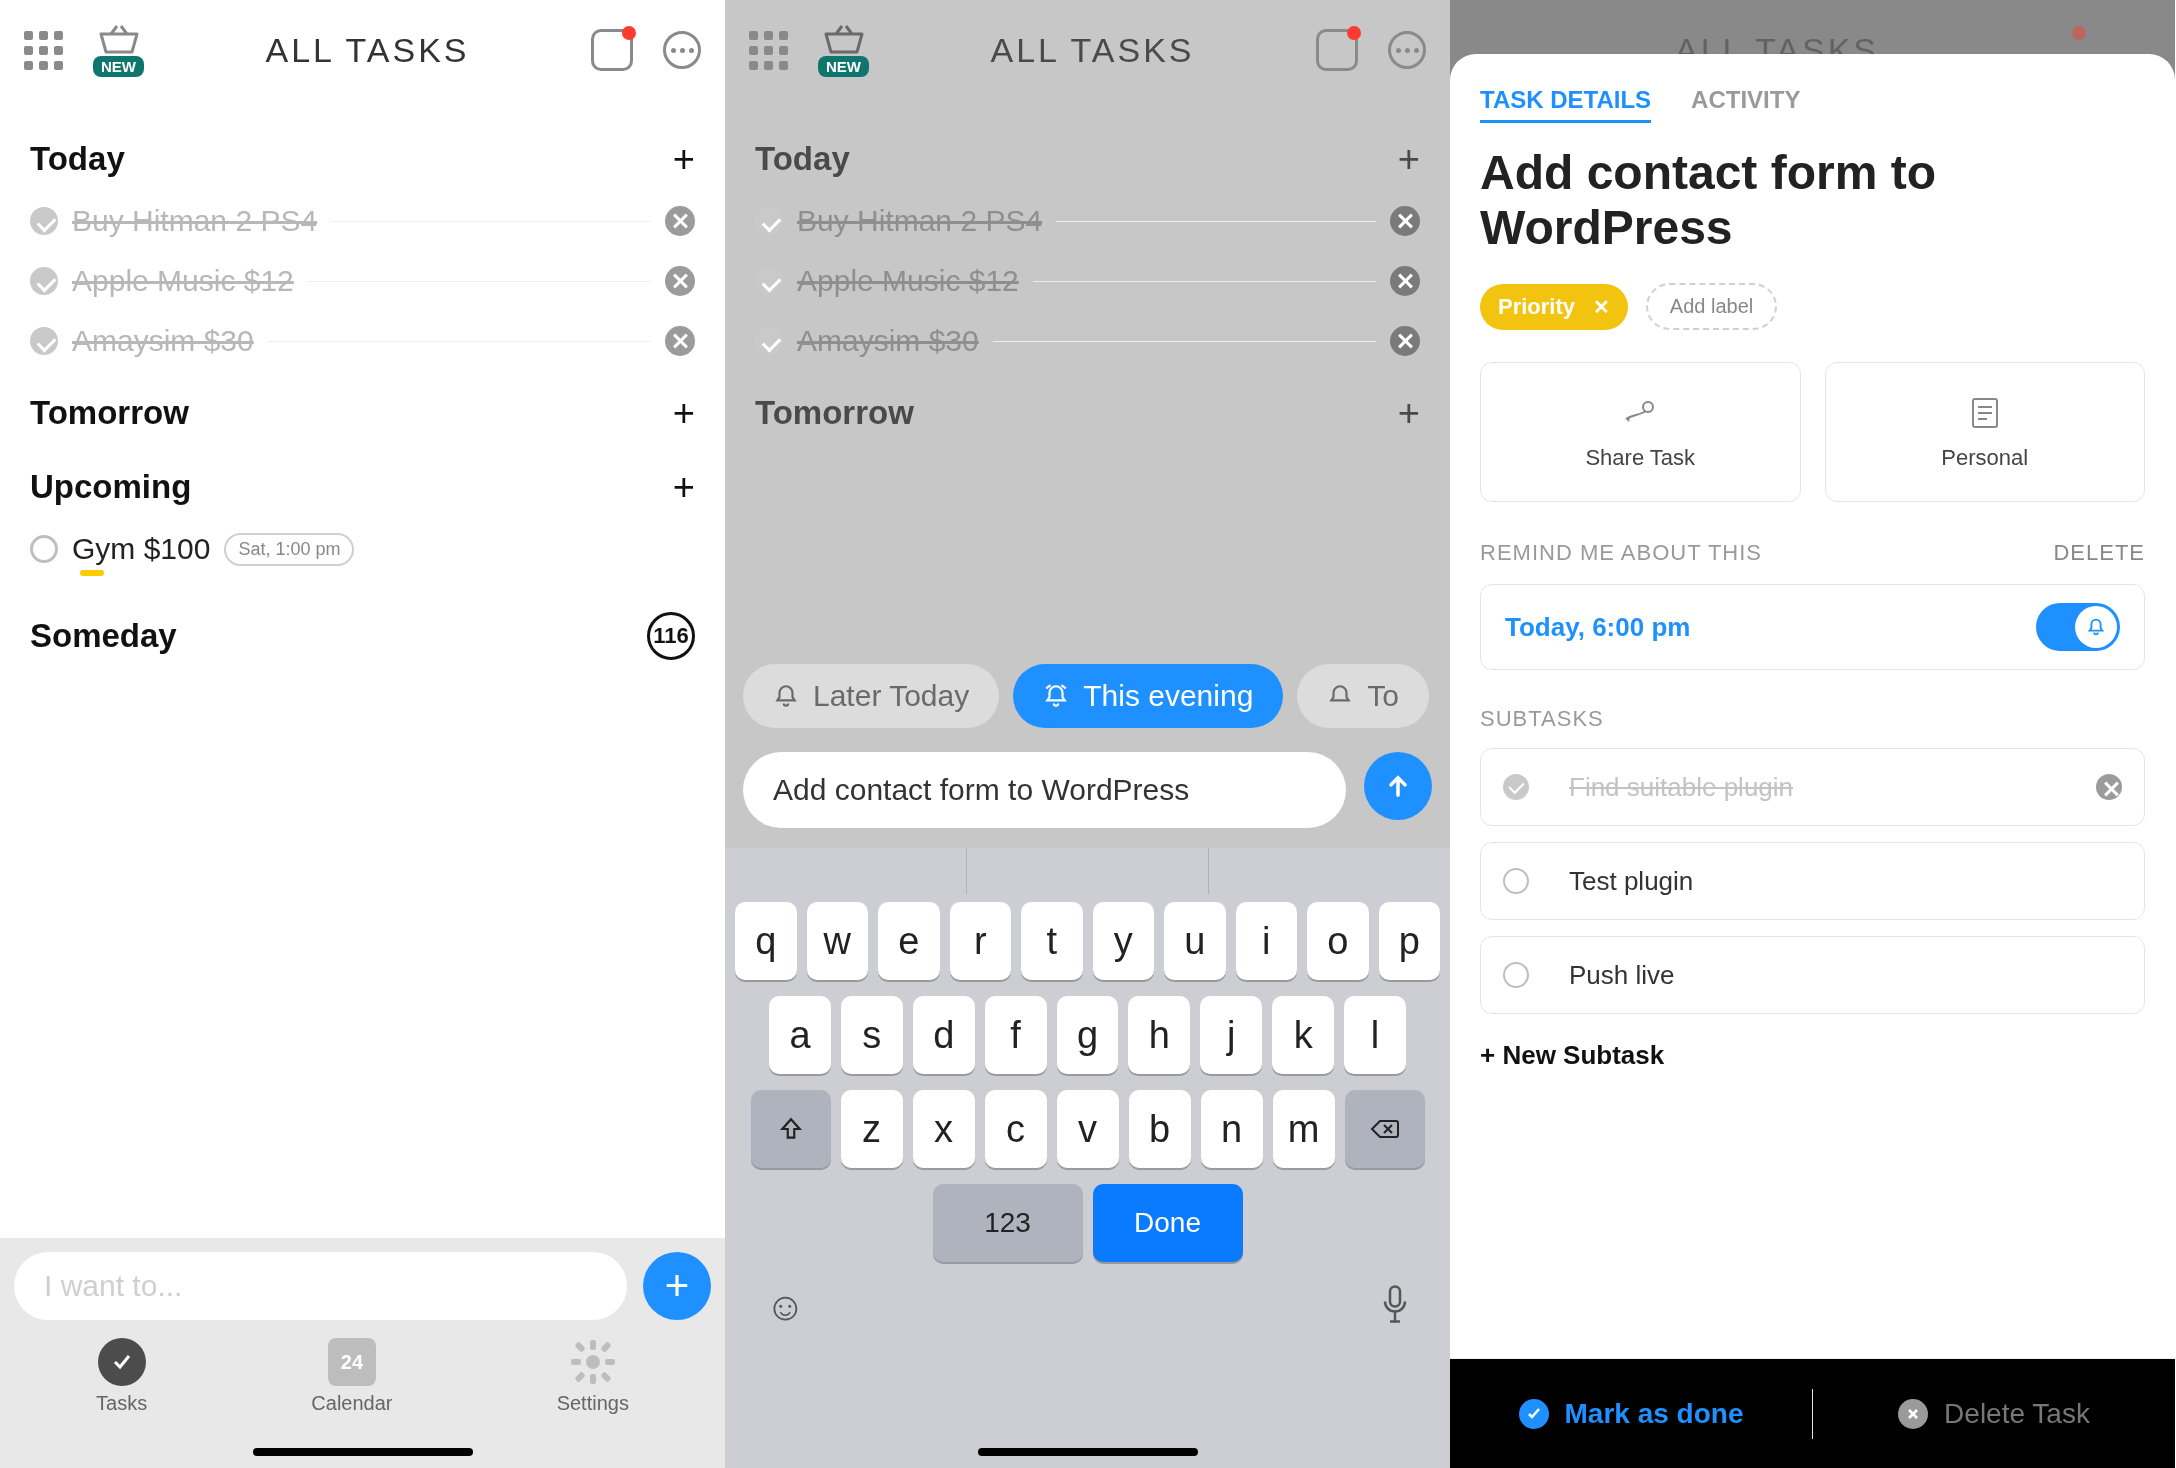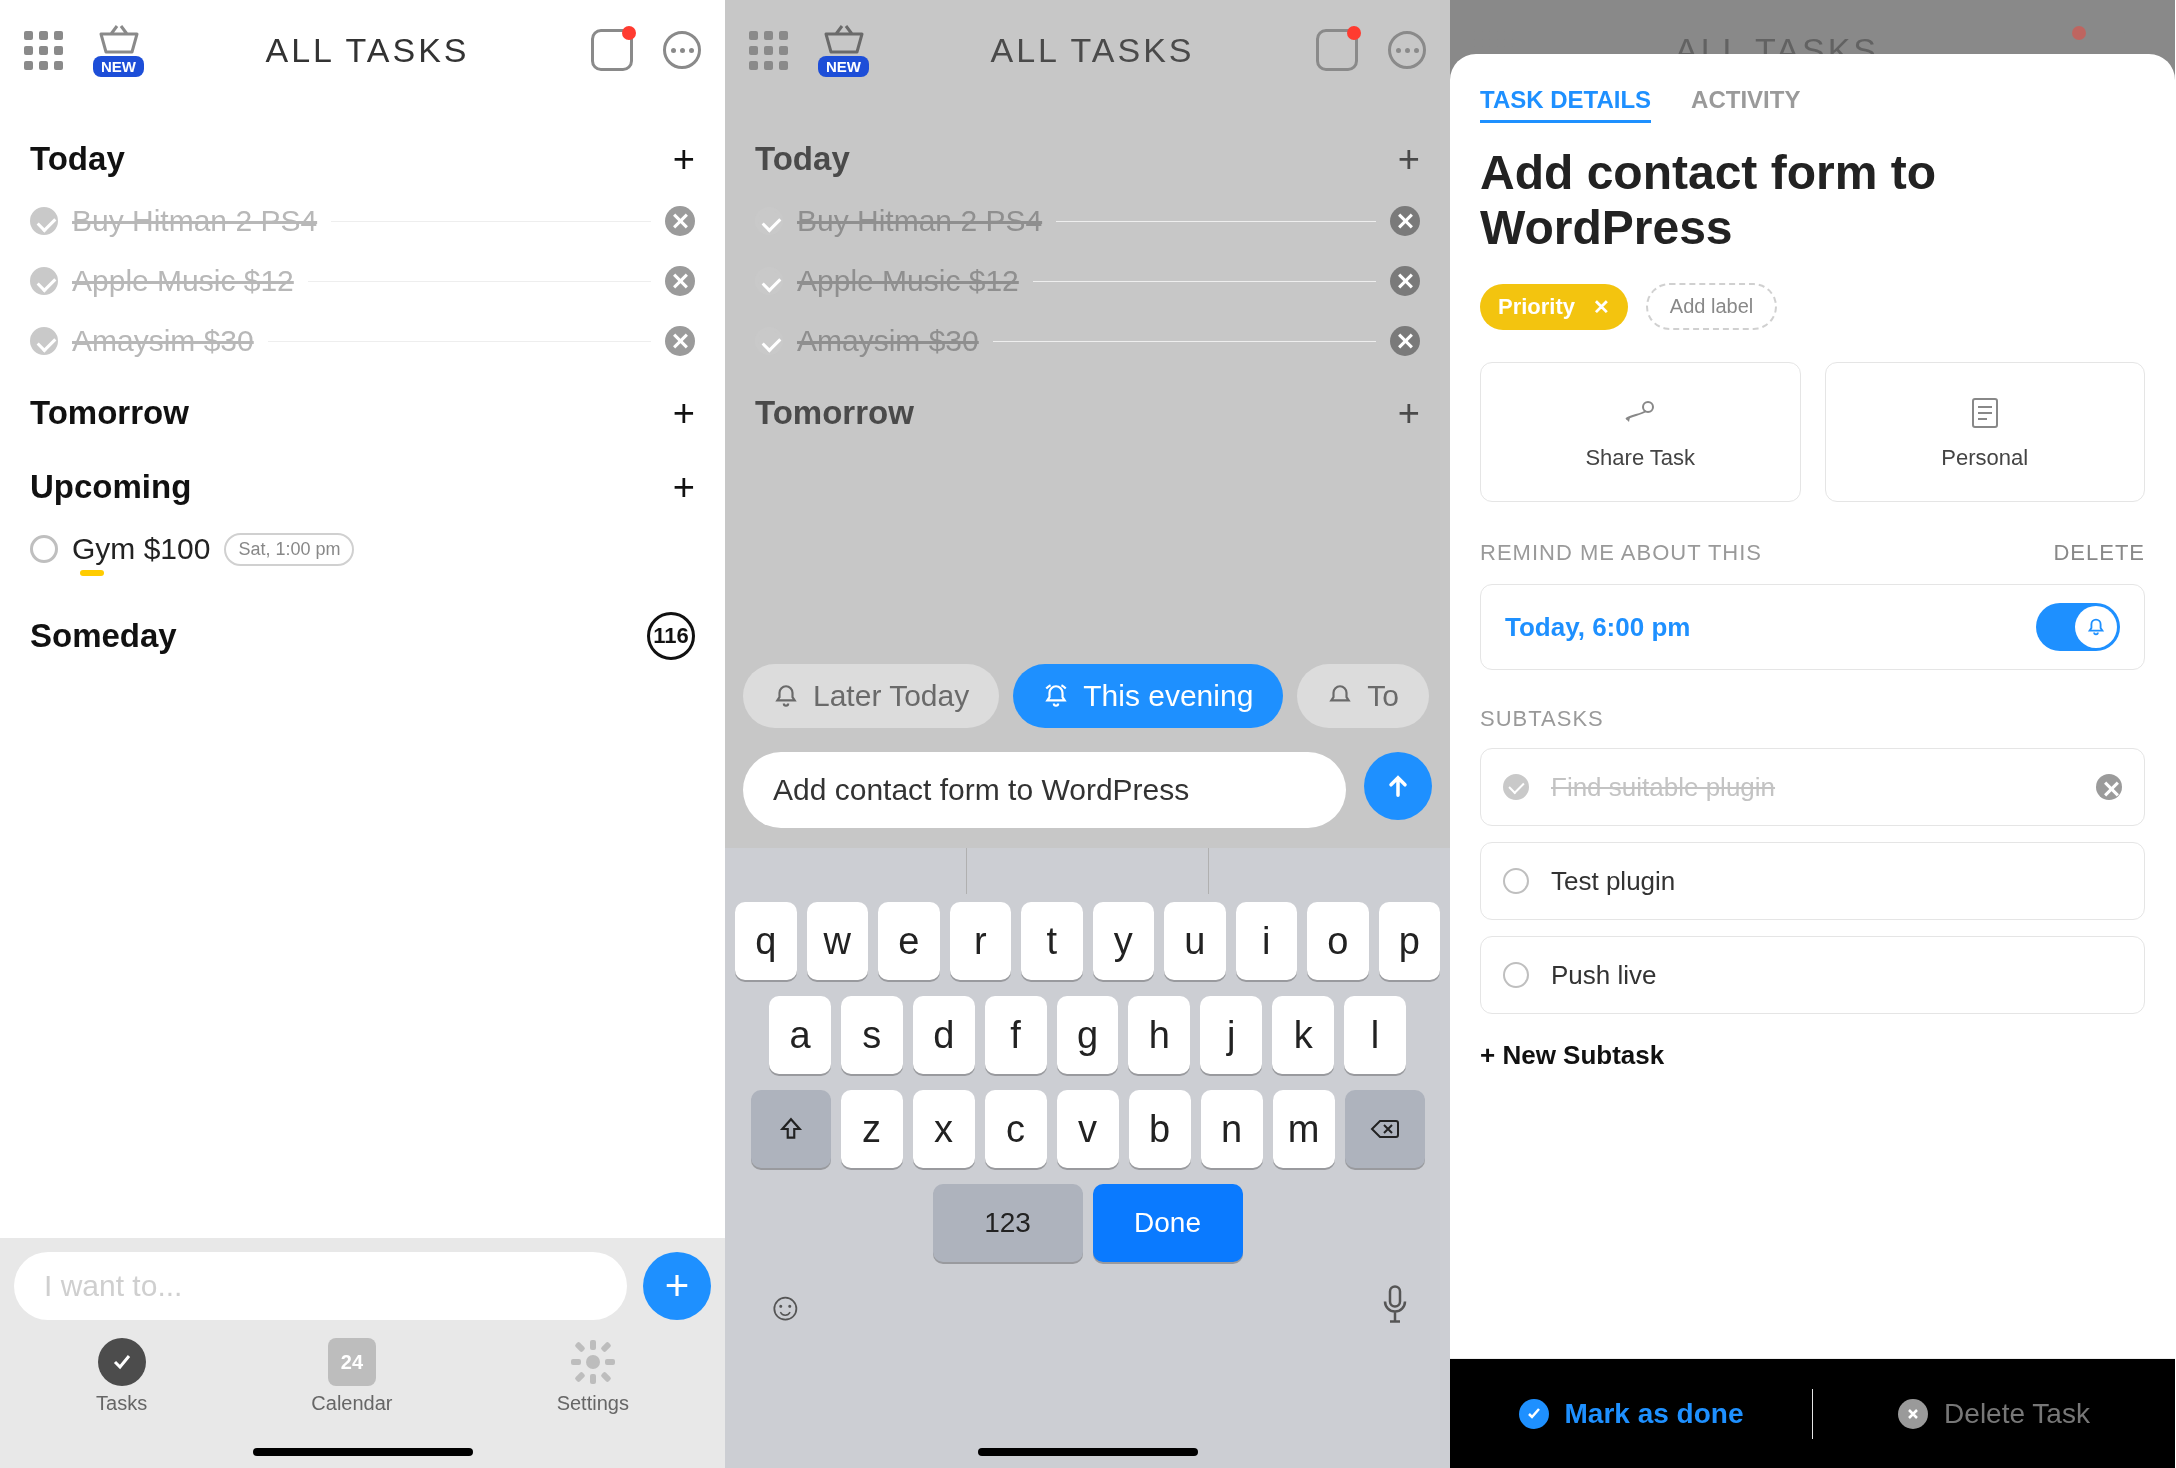--- a/index.html
+++ b/index.html
@@ -26,21 +26,21 @@
   .topbar {
     display:flex; align-items:center; justify-content:space-between;
     padding: 20px 24px 10px 24px;
     height: 90px;
   }
   .topbar .left, .topbar .right { display:flex; align-items:center; gap:30px; }
   .grid-icon { display:grid; grid-template-columns:repeat(3,9px); grid-template-rows:repeat(3,9px); gap:6px; }
   .grid-icon span { width:9px;height:9px;background:#8a8a8a;border-radius:2px; }
   .basket-wrap { position:relative; display:flex; flex-direction:column; align-items:center; }
   .basket-svg { width:44px; height:30px; }
-  .new-badge { background:#1d4ed8; color:#fff; font-size:15px; font-weight:600; padding:2px 8px; border-radius:8px; margin-top:2px; }
+  .new-badge { background:#0f766e; color:#fff; font-size:15px; font-weight:600; padding:2px 8px; border-radius:8px; margin-top:2px; }
   .title { font-size:34px; font-weight:500; color:#333; letter-spacing:3px; }
   .box-icon { width:42px;height:42px;border:3px solid #8a8a8a;border-radius:10px;position:relative; }
   .box-icon .dot { position:absolute;top:-6px;right:-6px;width:14px;height:14px;background:#ff3b30;border-radius:50%; }
   .more-icon { width:38px;height:38px;border:3px solid #8a8a8a;border-radius:50%;display:flex;align-items:center;justify-content:center;gap:4px; }
   .more-icon span{width:5px;height:5px;background:#8a8a8a;border-radius:50%;}
   .content { padding: 30px 30px 0 30px; }
   .section-head { display:flex; justify-content:space-between; align-items:center; margin-top:36px; }
   .section-head:first-child{margin-top:20px;}
   .section-head .label { font-size:33px; font-weight:700; color:#111; }
   .plus { font-size:38px; font-weight:300; color:#111; line-height:1; }
@@ -119,21 +119,21 @@
   .action-card { flex:1; border:1px solid #e5e5e5; border-radius:12px; height:140px; display:flex; flex-direction:column; align-items:center; justify-content:center; gap:12px; }
   .action-card svg{width:40px;height:40px;}
   .action-card .lbl{font-size:22px;color:#444;}
   .sec-head { display:flex; justify-content:space-between; align-items:center; margin-top:38px; font-size:22px; color:#9a9a9a; letter-spacing:1px; }
   .sec-head .del{color:#888;font-size:22px;}
   .reminder-card { border:1px solid #e5e5e5; border-radius:12px; height:86px; margin-top:18px; display:flex; align-items:center; justify-content:space-between; padding:0 24px; }
   .reminder-card .when { color:#1e90ff; font-size:26px; font-weight:600; }
   .toggle { width:84px;height:48px;background:#1e90ff;border-radius:30px;position:relative; }
   .toggle .knob{position:absolute;right:3px;top:3px;width:42px;height:42px;background:#fff;border-radius:50%;display:flex;align-items:center;justify-content:center;}
   .sub-sec-label { font-size:22px;color:#9a9a9a;letter-spacing:1px;margin-top:36px; }
-  .sub-card { border:1px solid #e5e5e5; border-radius:12px; height:78px; margin-top:16px; display:flex; align-items:center; padding:0 22px; gap:22px; }
+  .sub-card { border:1px solid #e5e5e5; border-radius:12px; height:78px; margin-top:16px; display:flex; align-items:center; padding:0 22px; gap:40px; }
   .sub-card .txt{font-size:26px;color:#333;}
   .sub-card .txt.done{color:#c3c3c3;text-decoration:line-through;}
   .sub-card .radio.small{width:26px;height:26px;flex:0 0 26px;border-width:2px;}
   .sub-card .radio.small.done::after{left:7px;top:3px;width:7px;height:12px;border-width:2px;}
   .sub-card .spacer{flex:1;}
   .new-sub{font-size:26px;font-weight:700;color:#111;margin-top:26px;}
   .sheet-footer{ position:absolute; left:0; right:0; bottom:0; height:110px; display:flex; align-items:center; border-top:1px solid #eee; background:#000000; }
   .sheet-footer .half{flex:1;display:flex;align-items:center;justify-content:center;gap:16px;font-size:28px;}
   .sheet-footer .sep{width:1px;height:50px;background:#e5e5e5;}
   .mark-done{color:#1e90ff;font-weight:600;}

